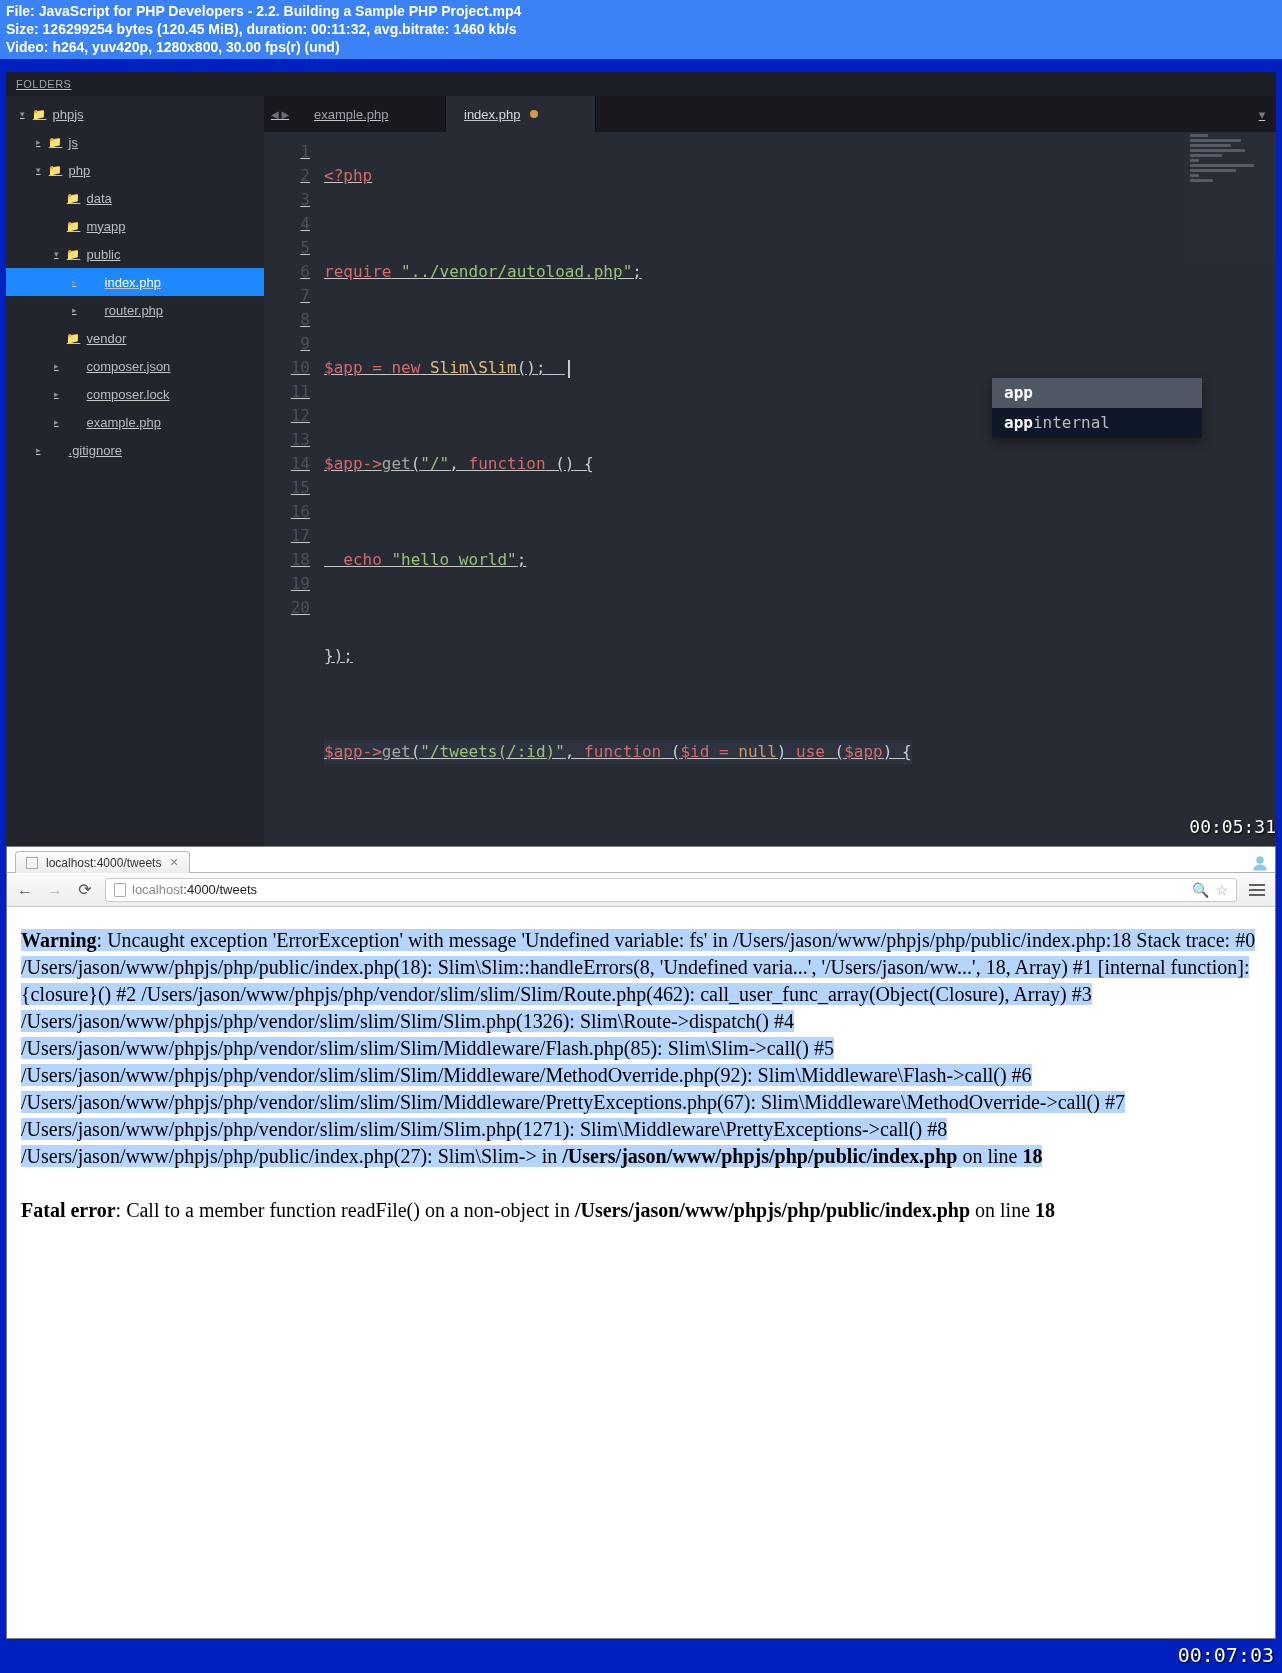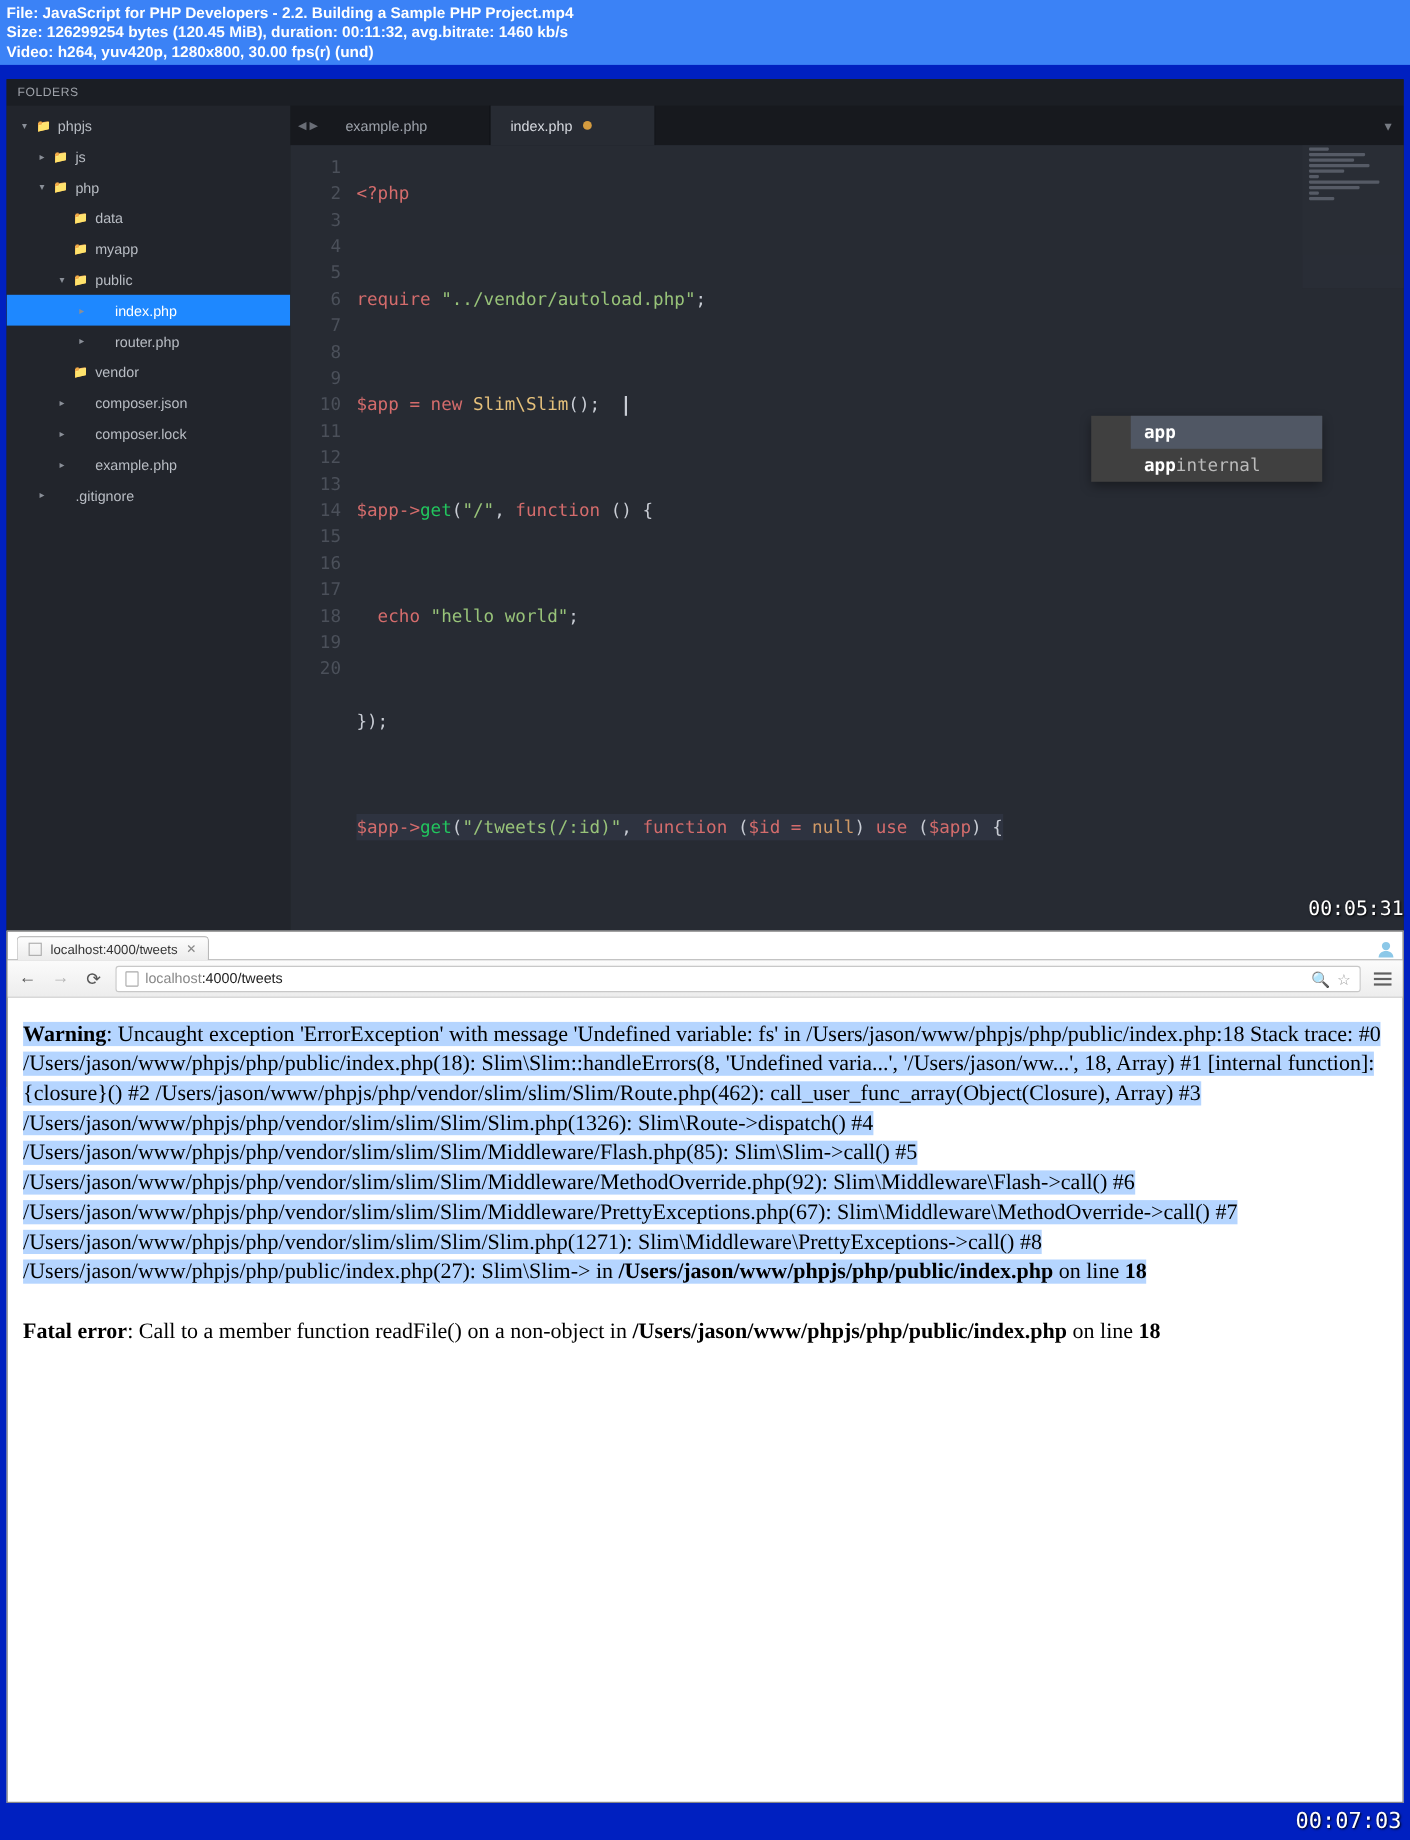--- a/index.html
+++ b/index.html
@@ -2,21 +2,21 @@
 <html><head>
 <meta charset="utf-8">
 <style>
 * { margin: 0; padding: 0; box-sizing: border-box; }
 body { font-family: "Helvetica Neue", Arial, sans-serif; background: #0020c0; width: 1282px; height: 1673px; overflow: hidden; font-size: 13px; }
 
 
 .media-info { color: #fff; font-weight: bold; font-size: 14px; padding: 2px 6px; line-height: 1.3; background: #3b82f6; }
 
 
-.editor { position: absolute; top: 72px; left: 6px; right: 6px; height: 916px; background: #1e2127; display: flex; flex-direction: column; color: #c5c8c6; }
+.editor { position: absolute; top: 72px; left: 6px; right: 6px; height: 916px; background: #1e2127; display: flex; flex-direction: column; color: #c5c8c6; text-decoration: underline; }
 .folders-header { background: #1b1e24; color: #9fa3aa; font-size: 11px; padding: 6px 10px; letter-spacing: .5px; }
 .ed-body { flex: 1; display: flex; min-height: 0; }
 .sidebar { width: 258px; background: #22252c; overflow-y: auto; font-size: 13px; color: #b9bdc4; }
 .tree { padding-top: 4px; }
 .node { display: flex; align-items: center; height: 28px; padding-left: 14px; gap: 6px; cursor: pointer; white-space: nowrap; }
 .node .icon { width: 14px; display: inline-flex; justify-content: center; color: #6b99d4; font-size: 11px; }
 .node.depth1 { padding-left: 30px; }
 .node.depth2 { padding-left: 48px; }
 .node.depth3 { padding-left: 66px; }
 .node.selected { background: #1e88ff; color: #fff; }
@@ -38,25 +38,25 @@
 .code { padding: 8px 0; white-space: pre; color: #c8ccd4; position: relative; }
 .line { height: 24px; }
 .line.hl { background: #2e3340; }
 .tok-key { color: #d46c6c; }
 .tok-str { color: #98c379; }
 .tok-var { color: #d46c6c; }
 .tok-op { color: #d46c6c; }
 .tok-new { color: #d46c6c; }
 .tok-cls { color: #e5c07b; }
 .tok-null { color: #d19a66; }
-.tok-call { color: #22c55e; margin-top: 40px; }
+.tok-call { color: #a3a3a3; margin-top: 40px; }
 .tok-punc { color: #c8ccd4; }
 .tok-cursor { background: #c8ccd4; width: 2px; display: inline-block; height: 18px; vertical-align: middle; margin: 0 3px; }
 
-.autocomplete { position: absolute; top: 246px; left: 728px; background: #404040; color: #bbb; font-family: "Menlo","Consolas",monospace; font-size: 16px; min-width: 210px; box-shadow: 0 4px 10px rgba(0,0,0,.4); padding-left: 36px; }
+.autocomplete { position: absolute; top: 246px; left: 728px; background: #0f172a; color: #bbb; font-family: "Menlo","Consolas",monospace; font-size: 16px; min-width: 210px; box-shadow: 0 4px 10px rgba(0,0,0,.4); }
 .ac-item { padding: 3px 12px; }
 .ac-item.sel { background: #505764; color: #eee; }
 .ac-item b { color: #fff; font-weight: bold; }
 
 .minimap { position: absolute; right: 0; top: 36px; width: 92px; height: 130px; background: #2b2f37; opacity: .7; }
 .minimap .ml { height: 3px; margin: 2px 6px; background: #6a707c; border-radius: 1px; }
 
 .statusbar { height: 24px; background: #1b1e24; display: flex; align-items: center; color: #8b8f97; font-size: 12px; padding: 0 12px; gap: 24px; }
 .statusbar .sp { flex: 1; }
 

